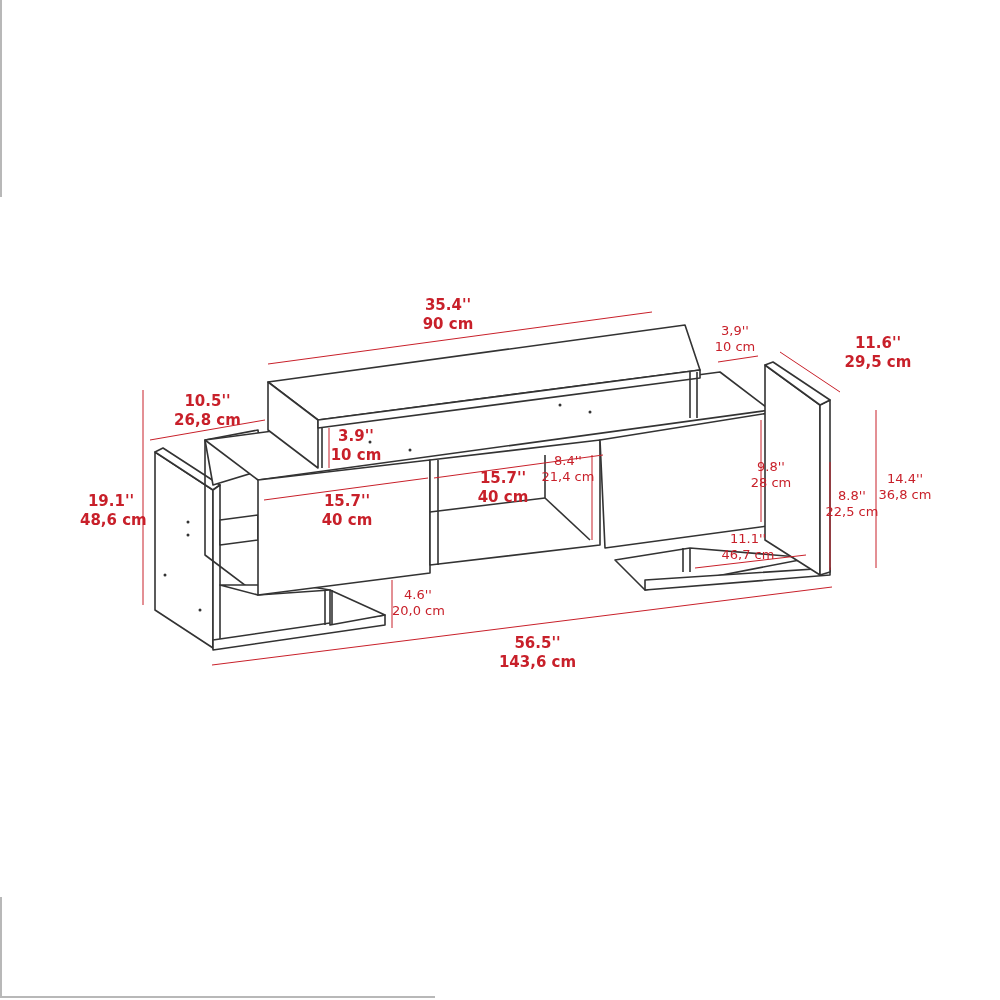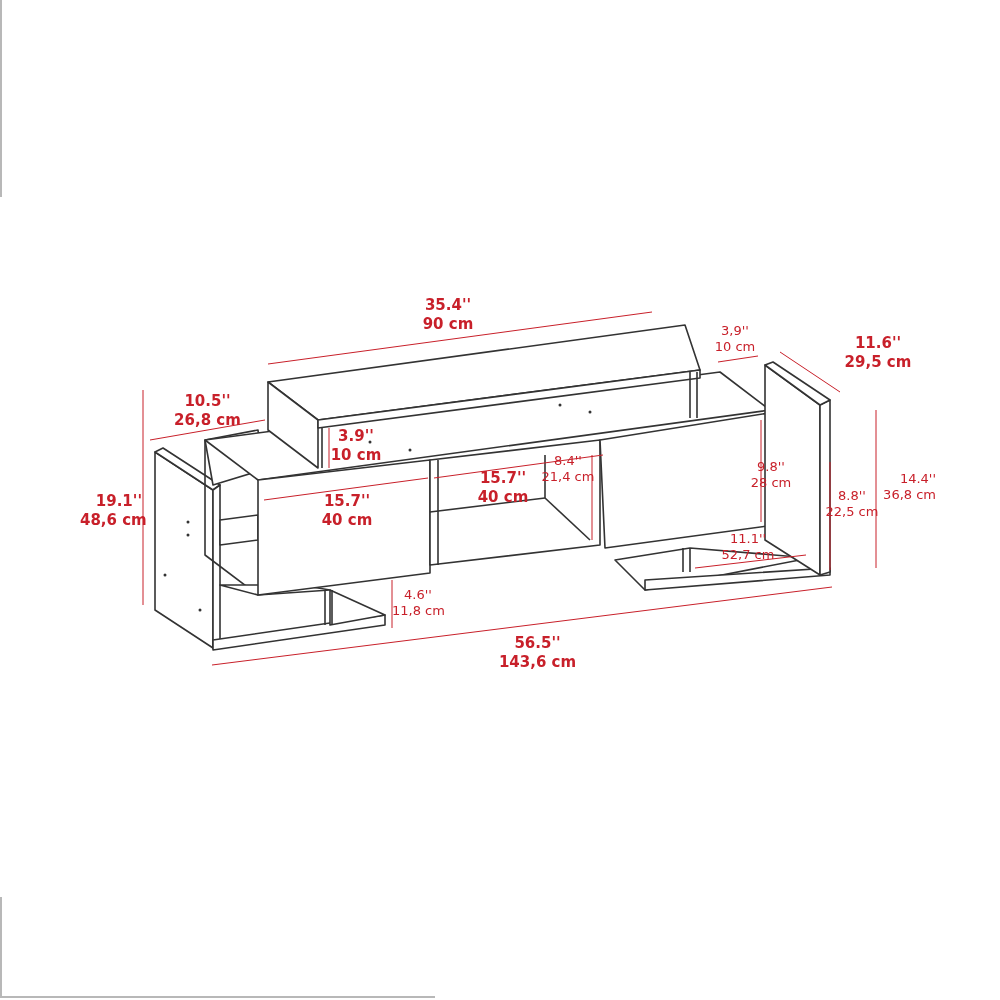--- a/index.html
+++ b/index.html
@@ -111,21 +111,21 @@
   <span>29,5 cm</span>
 </div>
 <div class="lbl big" style="left:170px;top:392px;width:75px;">
   <span>10.5''</span>
   <span>26,8 cm</span>
 </div>
 <div class="lbl big" style="left:328px;top:427px;width:56px;">
   <span>3.9''</span>
   <span>10 cm</span>
 </div>
-<div class="lbl big" style="left:80px;top:492px;width:62px;text-align:right;">
+<div class="lbl big" style="left:80px;top:492px;width:62px;">
   <span>19.1''</span>
   <span>48,6 cm</span>
 </div>
 <div class="lbl big" style="left:312px;top:492px;width:70px;">
   <span>15.7''</span>
   <span>40 cm</span>
 </div>
 <div class="lbl big" style="left:468px;top:469px;width:70px;">
   <span>15.7''</span>
   <span>40 cm</span>
@@ -135,28 +135,28 @@
   <span>21,4 cm</span>
 </div>
 <div class="lbl small" style="left:746px;top:459px;width:50px;">
   <span>9.8''</span>
   <span>28 cm</span>
 </div>
 <div class="lbl small" style="left:822px;top:488px;width:60px;">
   <span>8.8''</span>
   <span>22,5 cm</span>
 </div>
-<div class="lbl small" style="left:874px;top:471px;width:62px;text-align:right;">
+<div class="lbl small" style="left:874px;top:471px;width:62px;">
   <span>14.4''</span>
   <span>36,8 cm</span>
 </div>
 <div class="lbl small" style="left:718px;top:531px;width:60px;">
   <span>11.1''</span>
-  <span>52,7 cm</span>
+  <span>46,7 cm</span>
 </div>
 <div class="lbl small" style="left:392px;top:587px;width:52px;">
   <span>4.6''</span>
-  <span>11,8 cm</span>
+  <span>20,0 cm</span>
 </div>
 <div class="lbl big" style="left:495px;top:634px;width:85px;">
   <span>56.5''</span>
   <span>143,6 cm</span>
 </div>
 
 </body></html>

